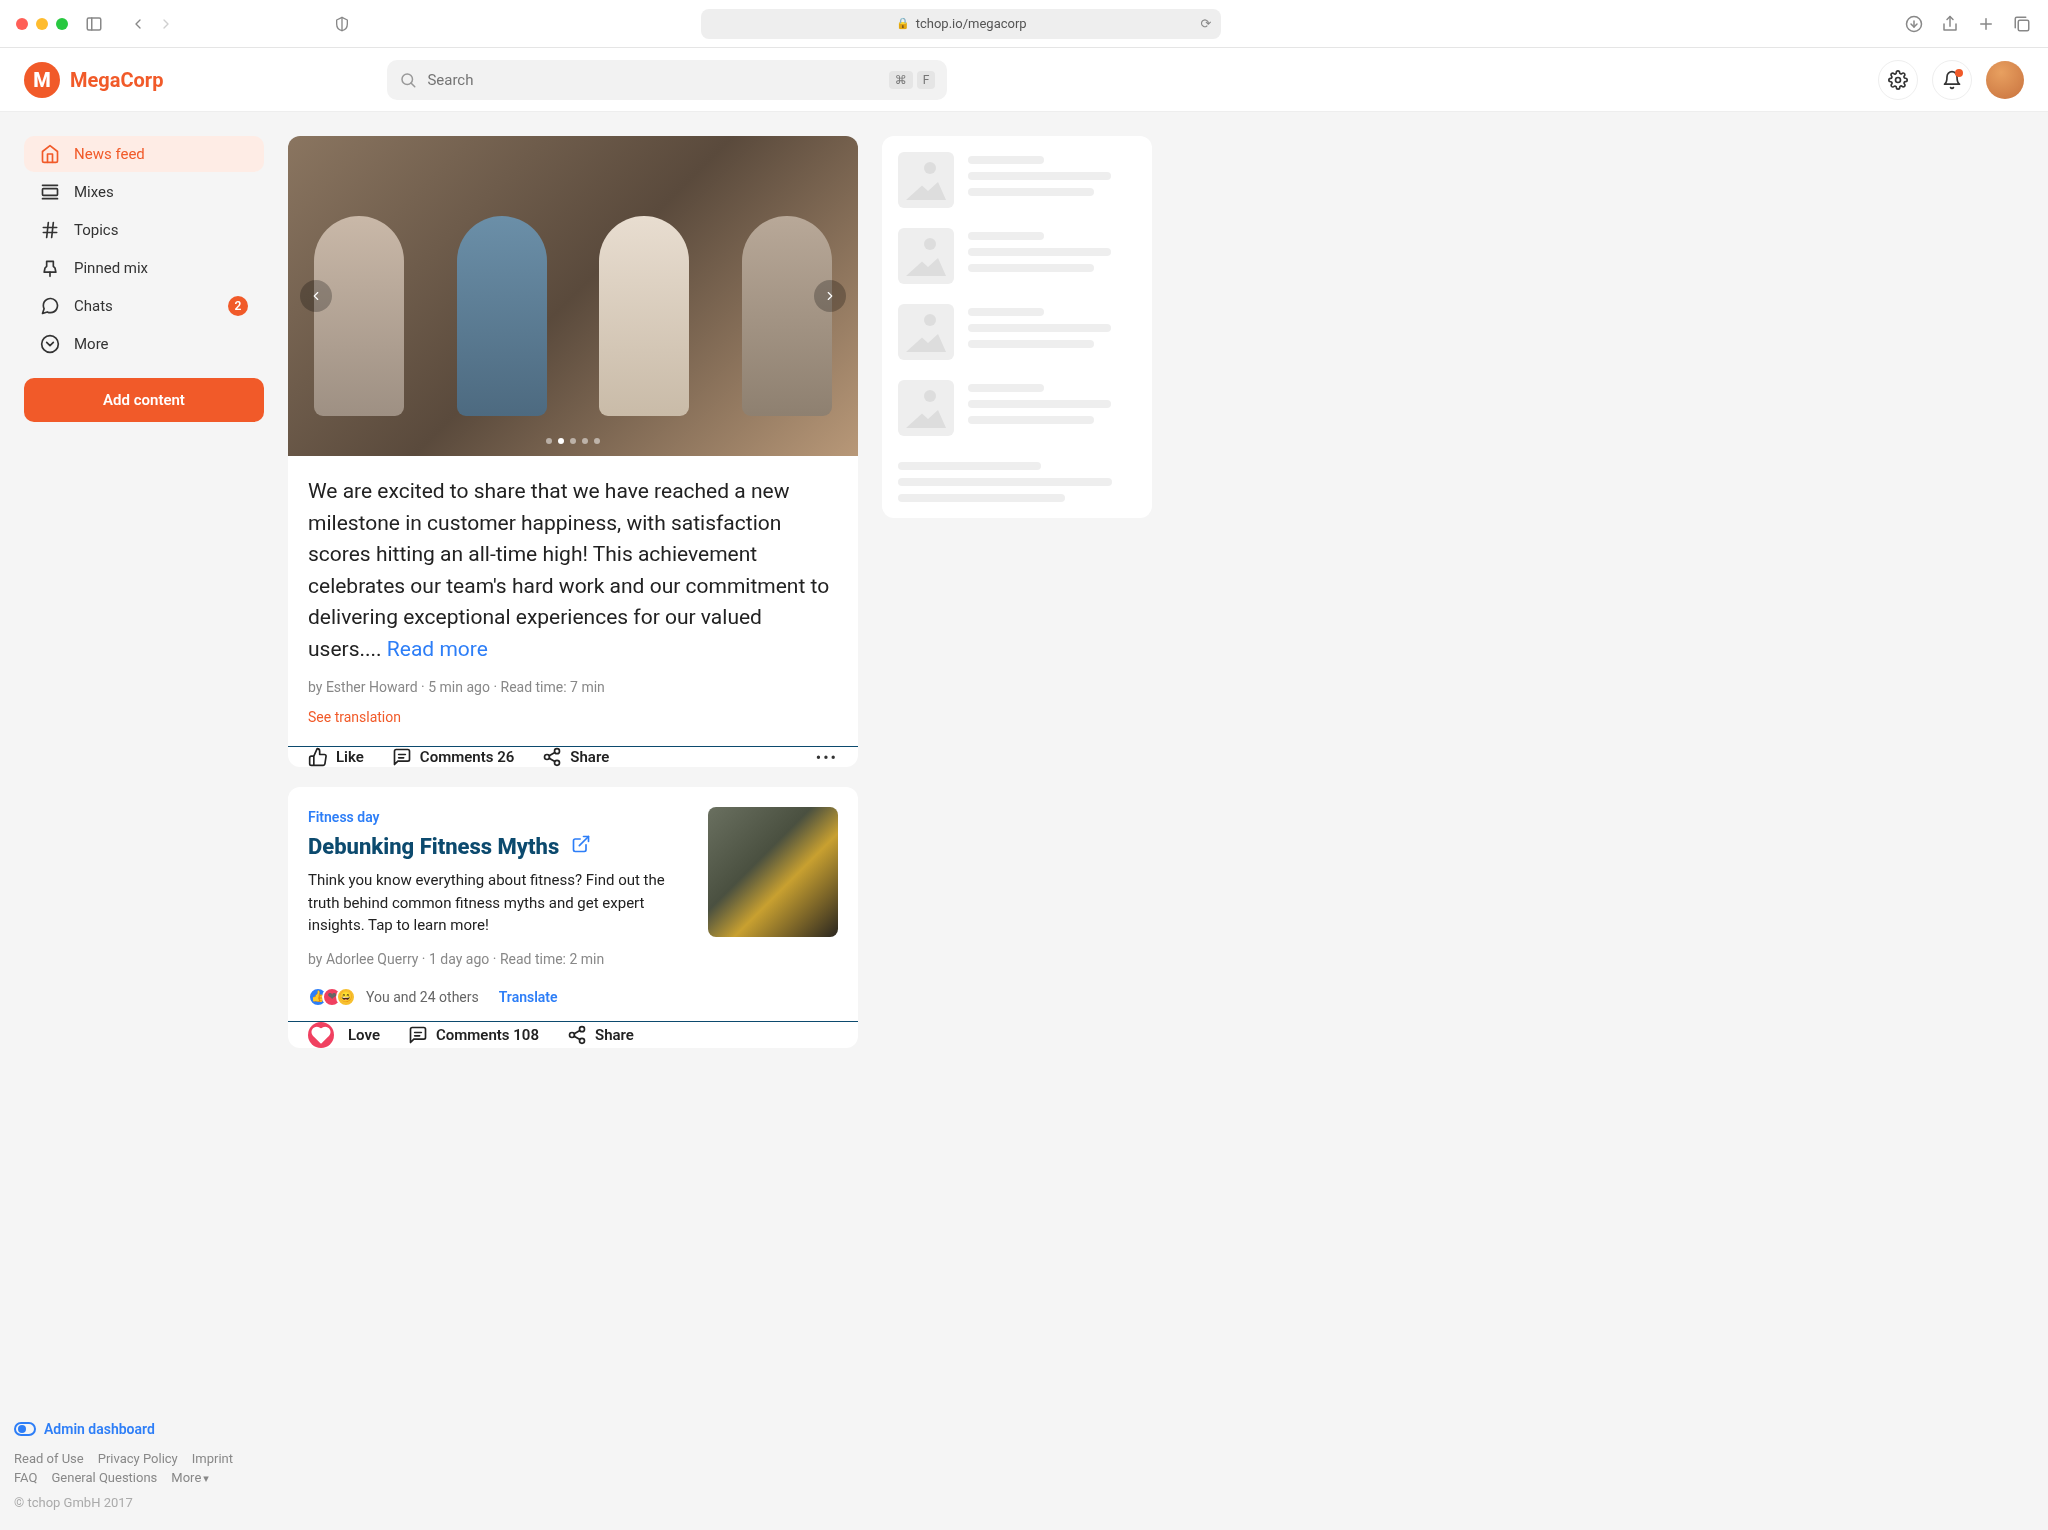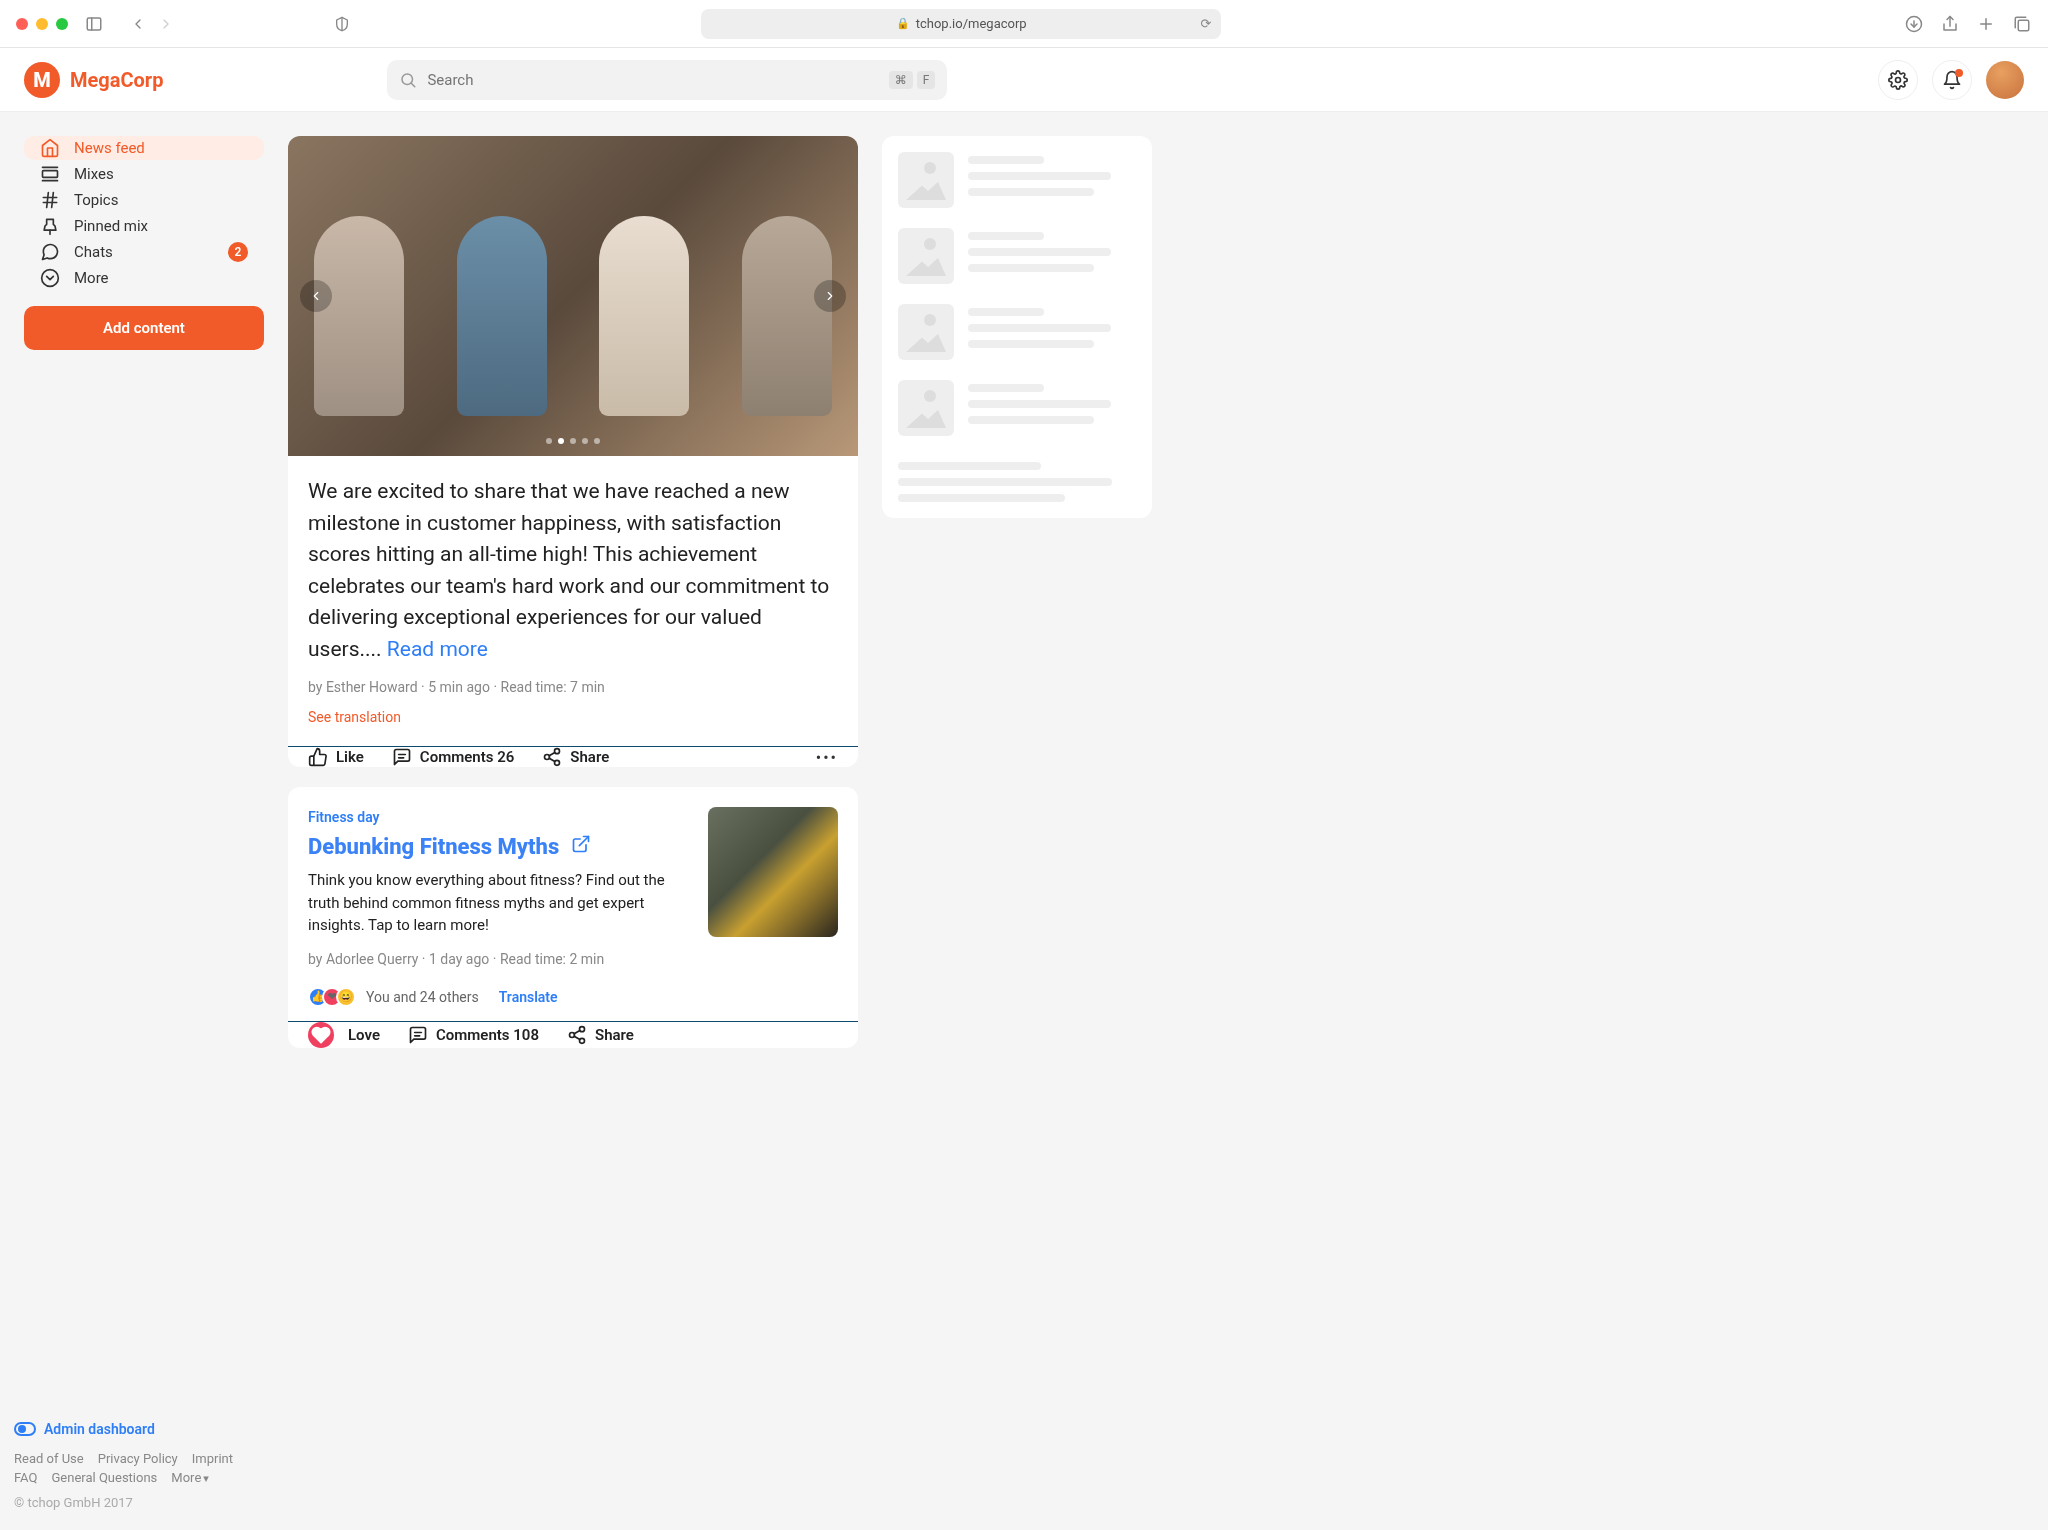--- a/index.html
+++ b/index.html
@@ -35,21 +35,21 @@
 
 .layout { display:flex; padding:24px; gap:24px; align-items:flex-start; }
 
 
 .sidebar { width:240px; flex-shrink:0; display:flex; flex-direction:column; }
 .channel-card { background:#fff; border-radius:10px; padding:14px 16px; position:relative; margin-bottom:16px; }
 .channel-label { color:#f15a29; font-size:13px; font-weight:600; }
 .channel-name { font-size:15px; font-weight:600; margin-top:4px; color:#222; }
 .channel-caret { position:absolute; right:14px; top:50%; transform:translateY(-50%); color:#bbb; }
 .nav-list { display:flex; flex-direction:column; gap:2px; }
-.nav-item { display:flex; align-items:center; gap:14px; padding:2px 16px; border-radius:10px; font-size:15px; color:#333; cursor:pointer; position:relative; }
+.nav-item { display:flex; align-items:center; gap:14px; padding:8px 16px; border-radius:10px; font-size:15px; color:#333; cursor:pointer; position:relative; }
 .nav-item.active { background:#feece5; color:#f15a29; }
 .nav-item .nav-icon { width:20px; height:20px; display:flex; align-items:center; justify-content:center; }
 .nav-badge { position:absolute; right:16px; width:20px; height:20px; border-radius:50%; background:#f15a29; color:#fff; font-size:12px; display:flex; align-items:center; justify-content:center; font-weight:600; }
 .add-content-btn { margin-top:16px; background:#f15a29; color:#fff; border:none; border-radius:10px; height:44px; font-size:15px; font-weight:600; cursor:pointer; }
 
 
 .feed { flex:1; max-width:570px; display:flex; flex-direction:column; gap:20px; }
 .post-card { background:#fff; border-radius:12px; overflow:hidden; }
 .posted-in { padding:0 0 12px 0; font-size:15px; color:#333; font-weight:600; }
 .posted-in a { color:#2d7ef7; text-decoration:none; font-weight:500; }
@@ -72,21 +72,21 @@
 .see-translation { color:#f15a29; font-size:14px; margin-top:14px; cursor:pointer; display:inline-block; }
 .post-actions { display:flex; align-items:center; gap:28px; padding:0 20px; border-top:1px solid #0c4a6e; }
 .action { display:flex; align-items:center; gap:8px; font-size:15px; font-weight:600; color:#222; cursor:pointer; }
 .action svg { width:20px; height:20px; }
 .post-menu { margin-left:auto; cursor:pointer; color:#333; letter-spacing:2px; }
 
 
 .post2-body { padding:20px; display:flex; gap:18px; }
 .post2-left { flex:1; }
 .tag-link { color:#2d7ef7; font-size:14px; font-weight:600; }
-.post2-title { font-size:22px; font-weight:800; color:#3b82f6; margin-top:8px; display:flex; align-items:center; gap:12px; }
+.post2-title { font-size:22px; font-weight:800; color:#0c4a6e; margin-top:8px; display:flex; align-items:center; gap:12px; }
 .ext-icon { color:#2d7ef7; }
 .post2-desc { font-size:15px; line-height:1.5; color:#222; margin-top:10px; }
 .post2-img { width:130px; height:130px; border-radius:8px; background:linear-gradient(135deg,#6a7060 0%,#4a5040 40%,#c8a030 60%,#2a2620 100%); flex-shrink:0; }
 .reactions-row { display:flex; align-items:center; gap:10px; padding:0 20px 14px; font-size:14px; color:#666; }
 .reaction-stack { display:flex; }
 .reaction-emoji { width:20px; height:20px; border-radius:50%; border:2px solid #fff; margin-left:-6px; display:flex; align-items:center; justify-content:center; font-size:11px; }
 .reaction-emoji:first-child { margin-left:0; }
 .re-like { background:#2d7ef7; }
 .re-love { background:#f04060; }
 .re-haha { background:#f7c030; }

